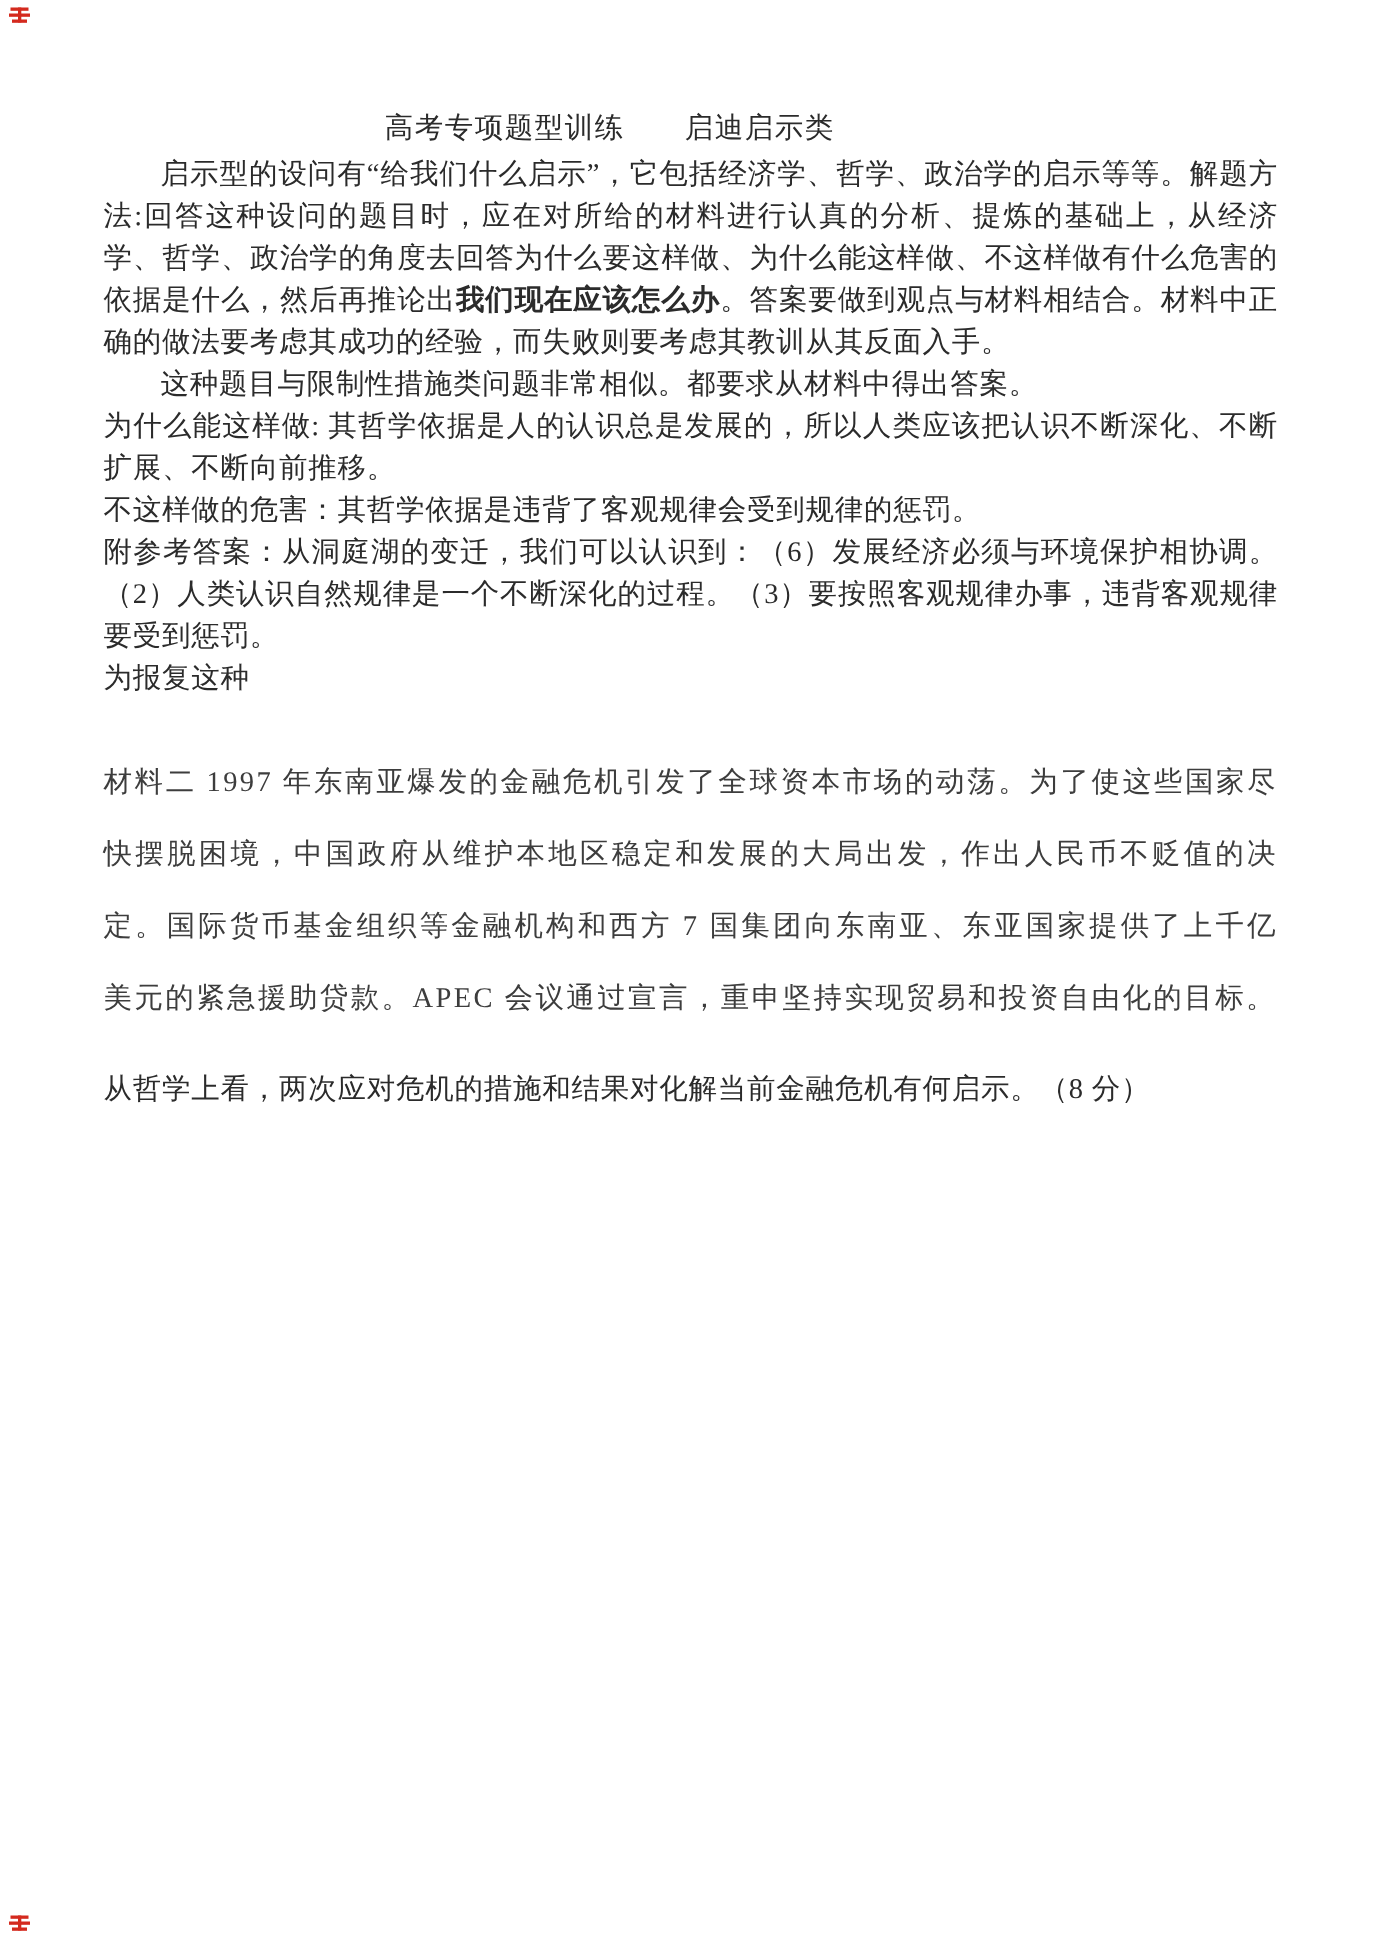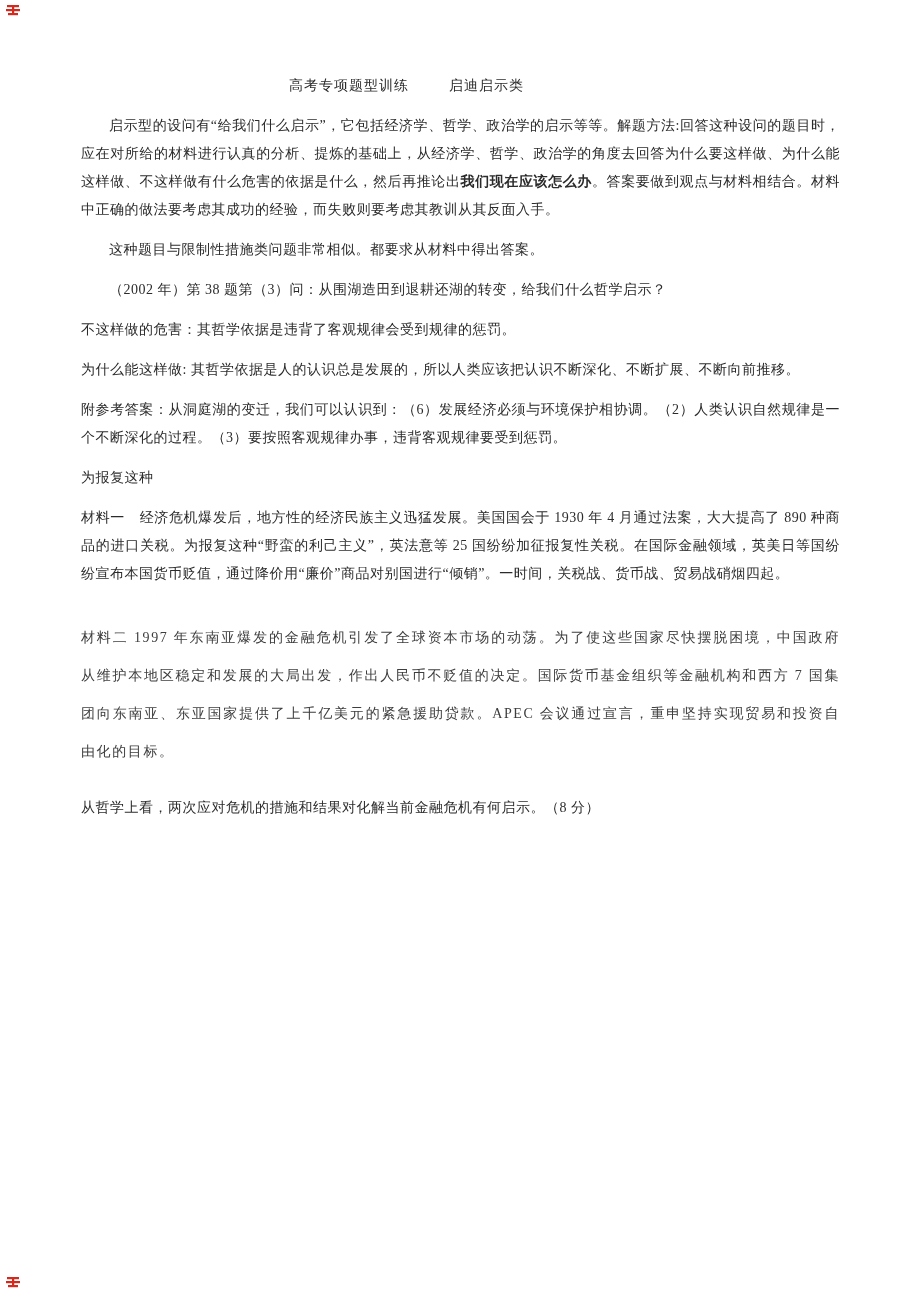--- a/index.html
+++ b/index.html
@@ -31,43 +31,43 @@
     line-height: 13px;
     overflow: hidden;
   }
   .corner-stamp.top { top: 4px; }
   .corner-stamp.bottom { top: 1276px; }
   .content {
     position: absolute;
     left: 69px;
     top: 72px;
     width: 783px;
-    font-size: 14px;
+    font-size: 19px;
     line-height: 28px;
     letter-spacing: 0.5px;
     text-align: justify;
     text-justify: inter-ideograph;
   }
   .doc-title {
     text-align: center;
     transform: translateX(-54px);
     margin: 0 0 3px 0;
     white-space: nowrap;
     letter-spacing: 1px;
   }
   .title-gap {
     display: inline-block;
     width: 40px;
   }
-  p { margin: 12px; padding: 0; }
+  p { margin: 0; padding: 0; }
   .indent { text-indent: 2em; }
   .bold-run { font-weight: bold; }
   .material-two {
     margin-top: 31px;
-    line-height: 38px;
+    line-height: 48px;
     letter-spacing: 1.6px;
     color: #3d3d3d;
   }
   .final-question {
     margin-top: 23px;
   }
 </style>
 </head>
 <body>
 
@@ -86,32 +86,30 @@
 
     <div class="doc-title">
       <span>高考专项题型训练</span><span class="title-gap"></span><span>启迪启示类</span>
     </div>
 
     <p class="indent"><span>启示型的设问有“给我们什么启示”，它包括经济学、哲学、政治学的启示等等。解题方法:回答这种设问的题目时，应在对所给的材料进行认真的分析、提炼的基础上，从经济学、哲学、政治学的角度去回答为什么要这样做、为什么能这样做、不这样做有什么危害的依据是什么，然后再推论出</span><span class="bold-run">我们现在应该怎么办</span><span>。答案要做到观点与材料相结合。材料中正确的做法要考虑其成功的经验，而失败则要考虑其教训从其反面入手。</span></p>
 
     <p class="indent">这种题目与限制性措施类问题非常相似。都要求从材料中得出答案。</p>
 
 
-    <p class="indent">（2002 年）第 38 题第（3）问：从围湖造田到退耕还湖的转变，给我们什么哲学启示？</p>
 
 
+    <p>为什么能这样做: 其哲学依据是人的认识总是发展的，所以人类应该把认识不断深化、不断扩展、不断向前推移。</p>
+
     <p>不这样做的危害：其哲学依据是违背了客观规律会受到规律的惩罚。</p>
-
-    <p>为什么能这样做: 其哲学依据是人的认识总是发展的，所以人类应该把认识不断深化、不断扩展、不断向前推移。</p>
 
     <p>附参考答案：从洞庭湖的变迁，我们可以认识到：（6）发展经济必须与环境保护相协调。（2）人类认识自然规律是一个不断深化的过程。（3）要按照客观规律办事，违背客观规律要受到惩罚。</p>
 
     <p>为报复这种</p>
 
-    <p>材料一　经济危机爆发后，地方性的经济民族主义迅猛发展。美国国会于 1930 年 4 月通过法案，大大提高了 890 种商品的进口关税。为报复这种“野蛮的利己主义”，英法意等 25 国纷纷加征报复性关税。在国际金融领域，英美日等国纷纷宣布本国货币贬值，通过降价用“廉价”商品对别国进行“倾销”。一时间，关税战、货币战、贸易战硝烟四起。</p>
 
     <p class="material-two">材料二 1997 年东南亚爆发的金融危机引发了全球资本市场的动荡。为了使这些国家尽快摆脱困境，中国政府从维护本地区稳定和发展的大局出发，作出人民币不贬值的决定。国际货币基金组织等金融机构和西方 7 国集团向东南亚、东亚国家提供了上千亿美元的紧急援助贷款。APEC 会议通过宣言，重申坚持实现贸易和投资自由化的目标。</p>
 
     <p class="final-question">从哲学上看，两次应对危机的措施和结果对化解当前金融危机有何启示。（8 分）</p>
 
   </div>
 
   <span class="corner-stamp bottom">
     <svg width="15" height="13" viewBox="0 0 15 13" aria-hidden="true">
       <rect x="1" y="1" width="12" height="2.2" fill="#d42a1e"></rect>

